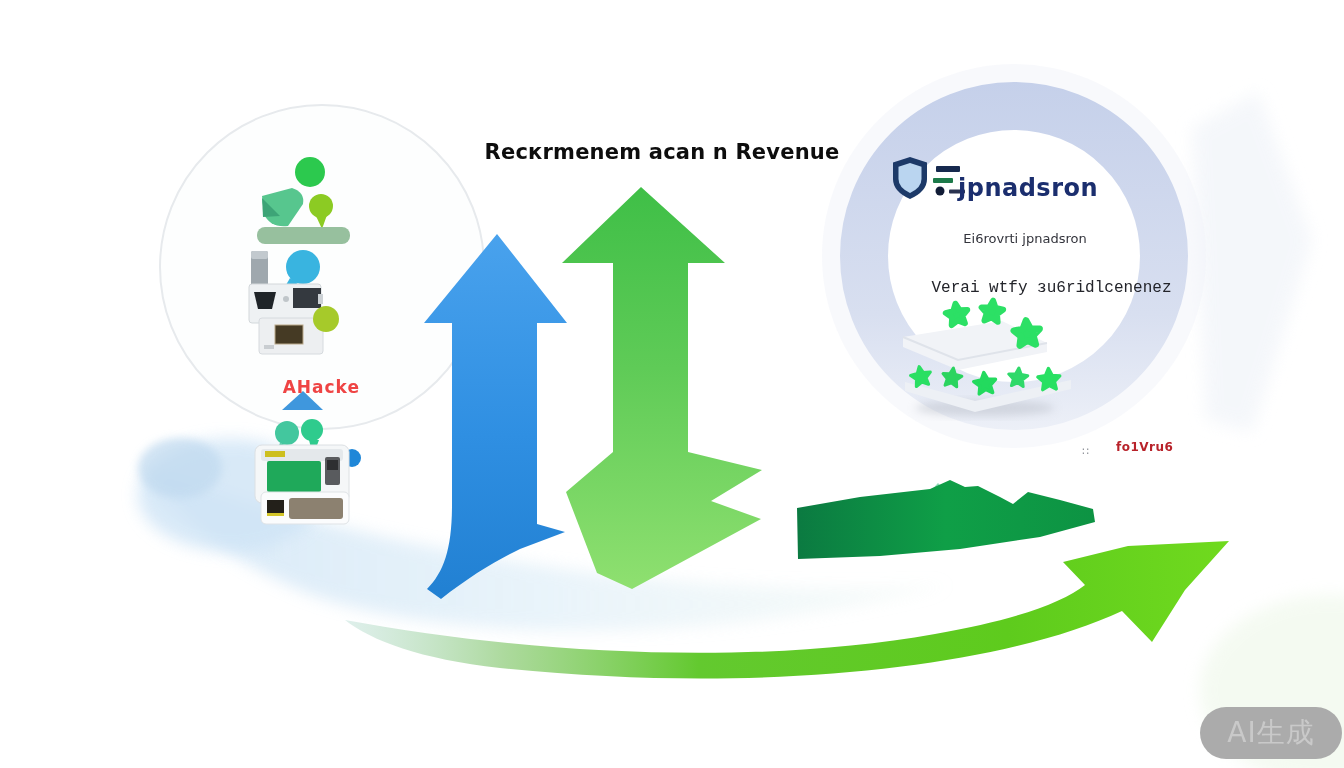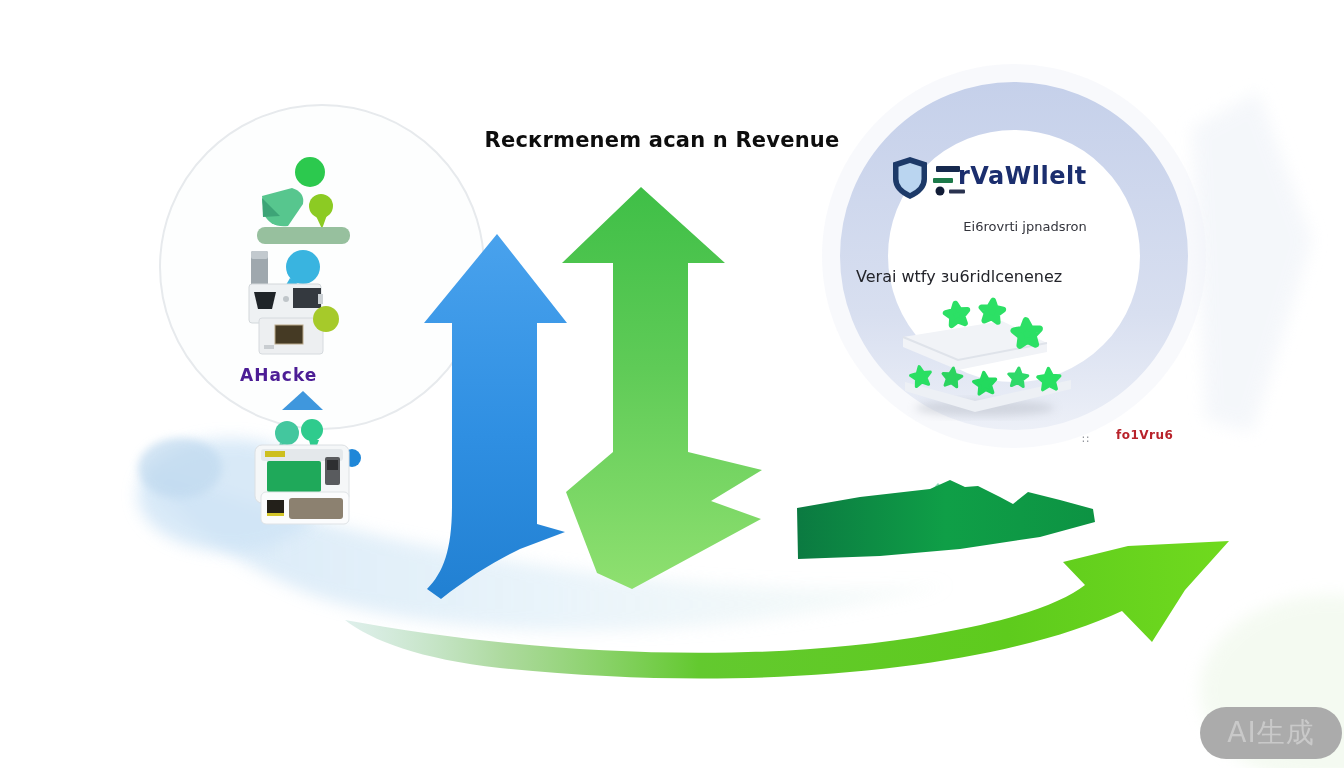--- a/index.html
+++ b/index.html
@@ -1,28 +1,28 @@
 <!DOCTYPE html>
 <html><head>
 <meta charset="utf-8">
 <style>
   html,body{margin:0;padding:0;background:#ffffff;}
   #frame{
     position:relative;width:1344px;height:768px;overflow:hidden;background:#ffffff;
     font-family:"DejaVu Sans", sans-serif;
   }
   #shapes{position:absolute;left:0;top:0;width:1344px;height:768px;}
-  .txt{position:absolute;white-space:nowrap;}
+  .txt{position:absolute;white-space:nowrap;margin-top:12px;}
   .main-title{left:462px;top:128px;width:400px;text-align:center;
     font-size:21px;font-weight:700;color:#0d0d0d;letter-spacing:.2px;}
-  .left-label{left:240px;top:365px;width:120px;text-align:left;
-    font-size:17px;font-weight:600;color:#4c1d95;letter-spacing:1px;}
+  .left-label{left:240px;top:365px;width:120px;text-align:right;
+    font-size:17px;font-weight:600;color:#ef4444;letter-spacing:1px;}
   .brand{left:958px;top:162px;font-size:24px;font-weight:700;color:#1b2e6e;letter-spacing:.5px;}
   .line1{left:900px;top:219px;width:250px;text-align:center;font-size:13px;color:#33343c;}
-  .line2{left:856px;top:267px;width:295px;text-align:left;font-size:16px;color:#23242a;}
+  .line2{left:904px;top:267px;width:295px;text-align:center;font-size:16px;color:#23242a;font-family:Liberation Mono, monospace;}
   .community{left:872px;top:425px;font-size:20px;font-weight:700;color:#111111;}
   .community-mark{left:1082px;top:433px;font-size:11px;color:#8c8f96;letter-spacing:1px;}
   .community-note{left:1116px;top:428px;font-size:12px;font-weight:700;color:#b8222a;letter-spacing:.5px;}
   .watermark{
     position:absolute;left:1200px;top:707px;width:142px;height:52px;border-radius:26px;
     background:rgba(167,167,167,.95);display:flex;align-items:center;justify-content:center;
     font-size:28px;color:#c9c9c9;letter-spacing:1px;font-weight:500;
   }
 </style>
 </head>
@@ -184,21 +184,21 @@
       <use href="#star" fill="#2bd45f" stroke="#2bd45f" stroke-width="3" transform="translate(952,378) rotate(8)"></use>
       <use href="#star" fill="#23da5e" stroke="#23da5e" stroke-width="3" transform="translate(985,384) scale(1.15) rotate(-6)"></use>
       <use href="#star" fill="#2fd96a" stroke="#2fd96a" stroke-width="3" transform="translate(1018,378) rotate(5)"></use>
       <use href="#star" fill="#28e062" stroke="#28e062" stroke-width="3" transform="translate(1049,380) scale(1.15) rotate(-3)"></use>
     </g>
   </g>
 </svg>
 
   <div class="txt main-title">Recкrmenem acan n Revenue</div>
   <div class="txt left-label">AHacke</div>
-  <div class="txt brand">rVaWllelt</div>
+  <div class="txt brand">jpnadsron</div>
   <div class="txt line1">Ei6rovrti jpnadsron</div>
   <div class="txt line2">Verai wtfy зu6ridlcenenez</div>
   <div class="txt community-mark">∷</div>
   <div class="txt community-note">fo1Vru6</div>
 
   <div class="watermark">
     <span>AI生成</span>
   </div>
 </div>
 

